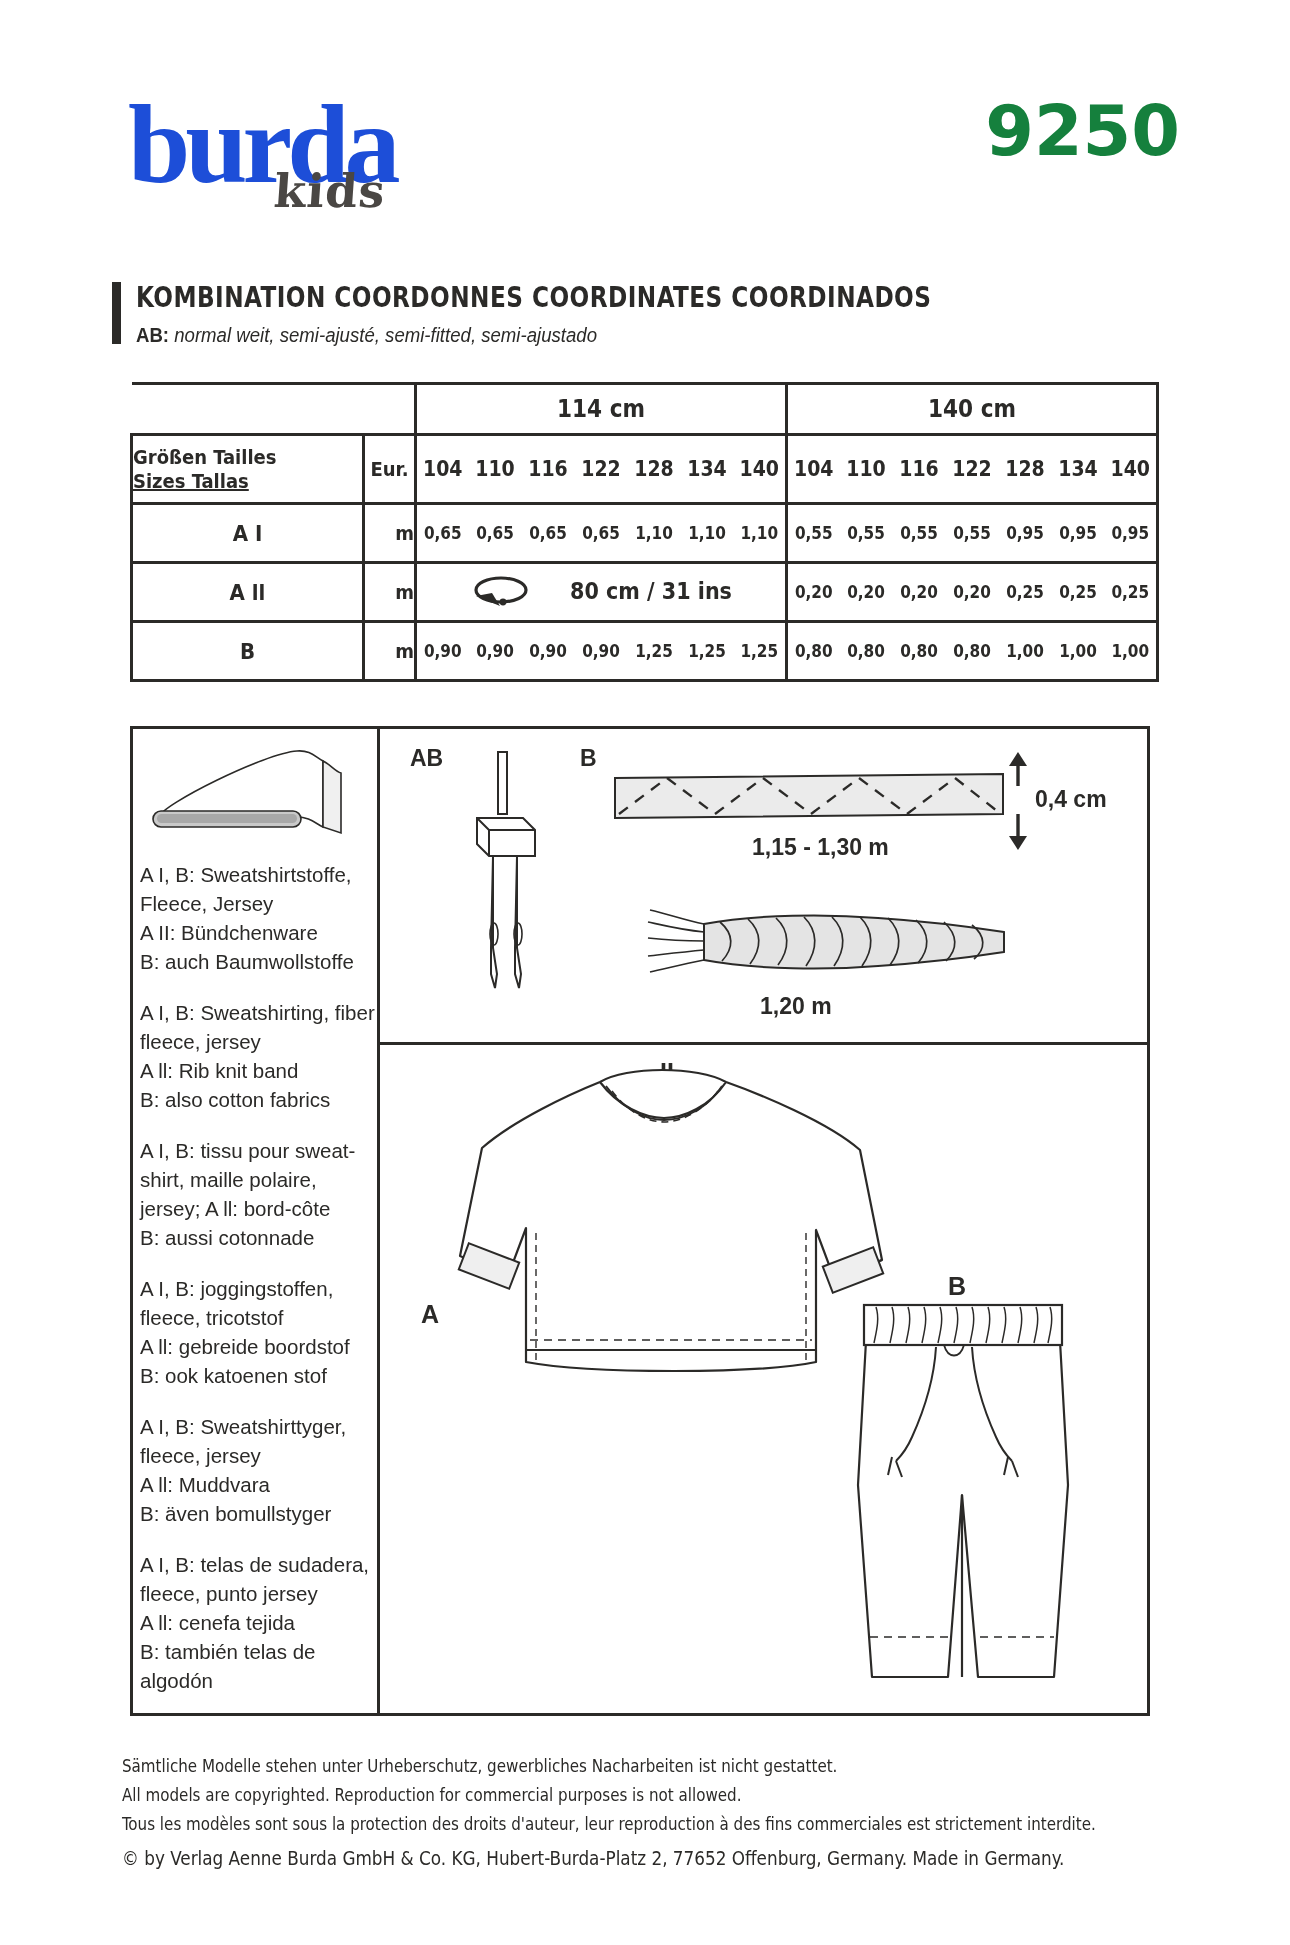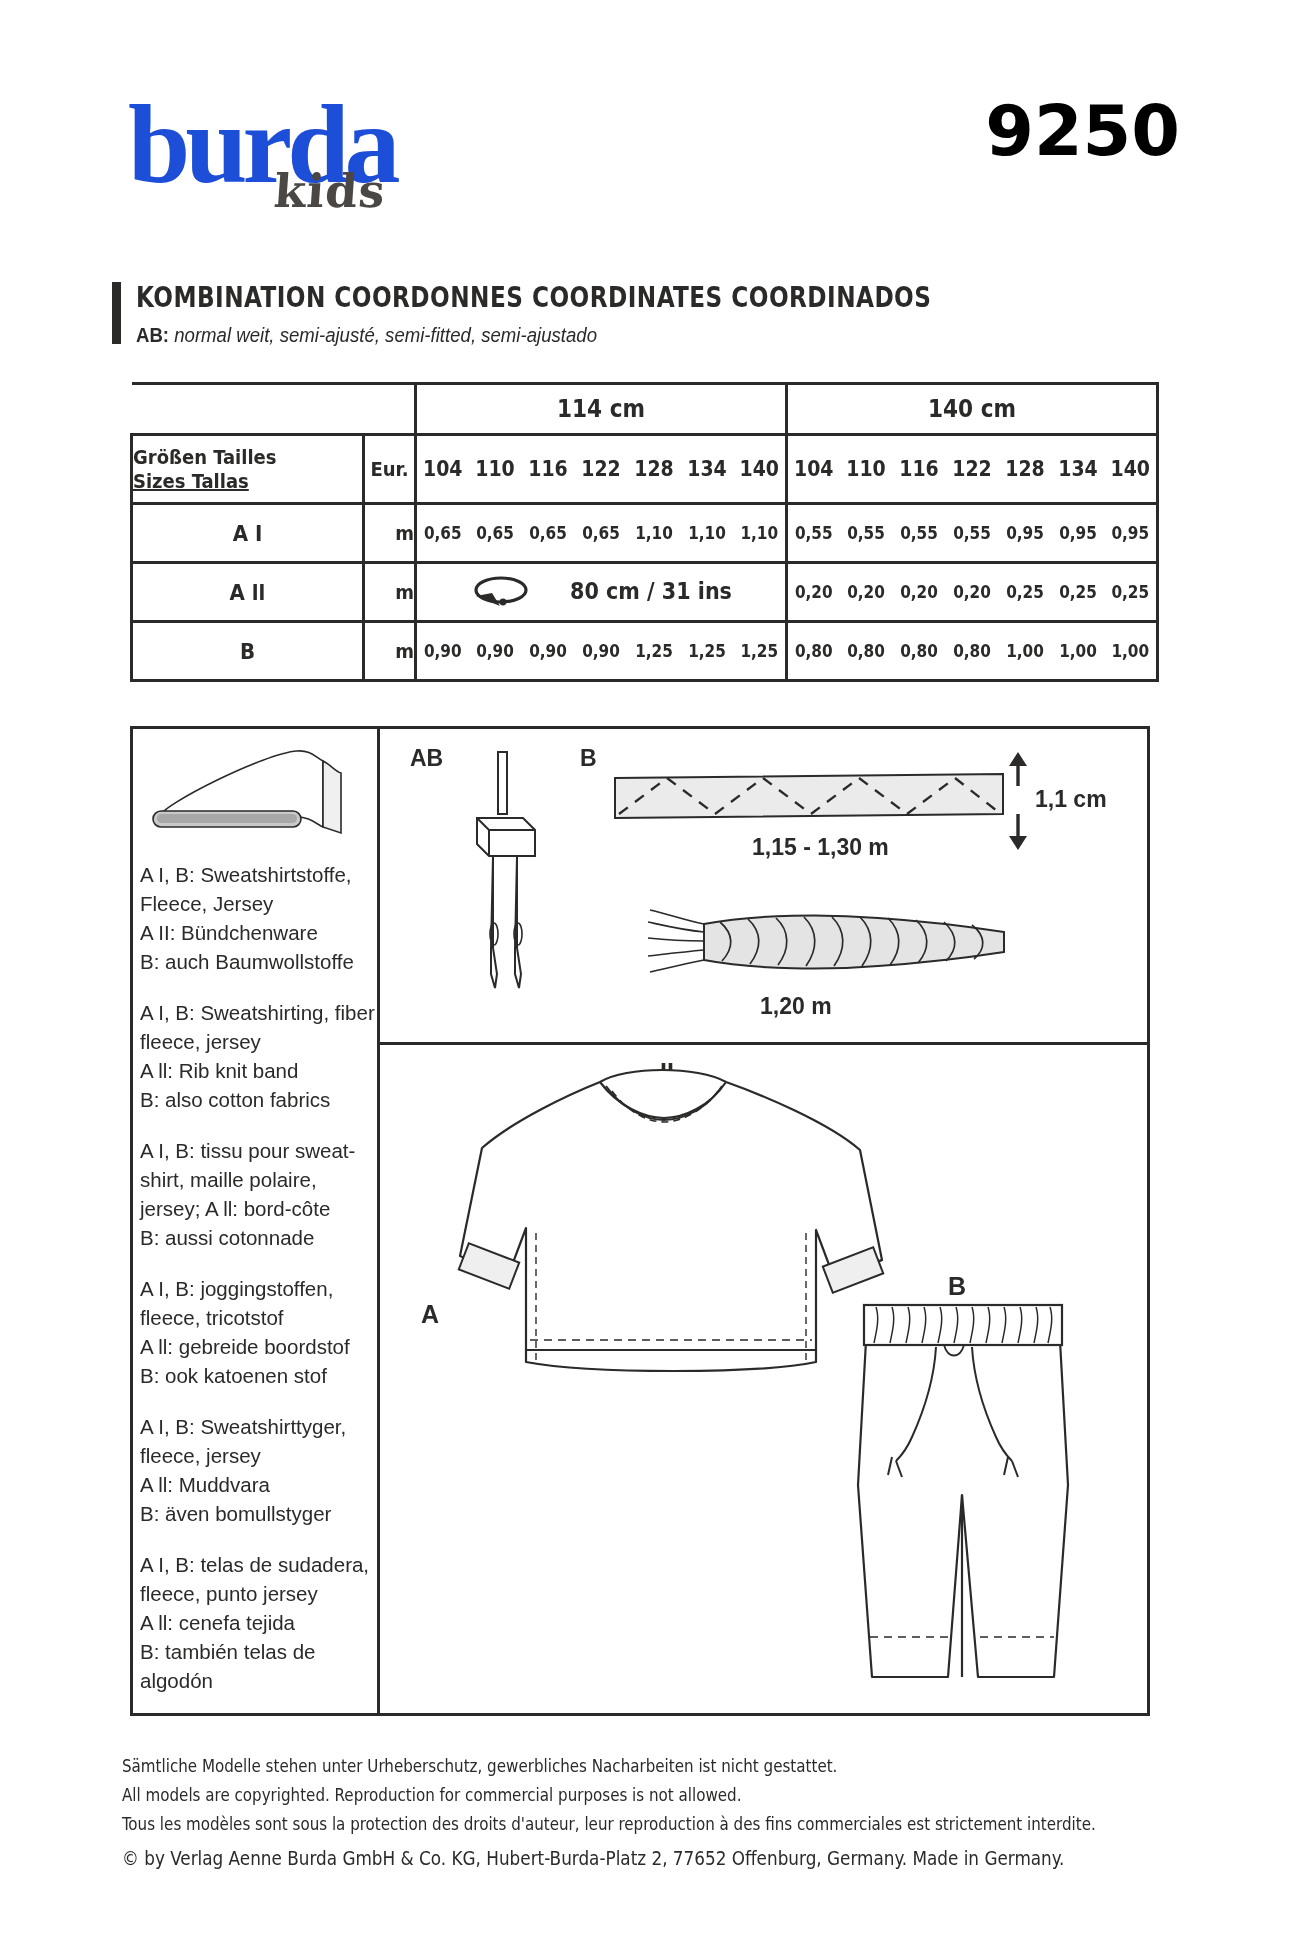--- a/index.html
+++ b/index.html
@@ -23,21 +23,21 @@
     font-family:"DejaVu Serif",serif;
     font-weight:bold;font-size:46px;line-height:46px;
     color:#4a4744;letter-spacing:1px;
     position:absolute;left:162px;top:80px;
     transform:skewX(-4deg);
   }
   .pattern-no{
     position:absolute;right:110px;top:96px;
     font-family:"DejaVu Sans",sans-serif;
     font-weight:bold;font-size:70px;line-height:70px;
-    color:#000000;letter-spacing:0px;
+    color:#15803d;letter-spacing:0px;
   }
 
   
   .title-rule{position:absolute;left:112px;top:282px;width:9px;height:62px;background:#2b2a28;}
   .title-main{
     position:absolute;left:136px;top:282px;
     font-family:"DejaVu Sans Condensed","Liberation Sans Narrow","Liberation Sans",sans-serif;
     font-weight:bold;font-size:28px;line-height:32px;letter-spacing:.5px;
     color:#2b2a28;white-space:nowrap;transform:scaleX(.92);transform-origin:left center;
   }
@@ -297,21 +297,21 @@
   </div>
 
   <div style="position:absolute;left:1005px;top:752px;">
     <svg width="26" height="100" viewBox="0 0 26 100">
       <line x1="13" y1="4" x2="13" y2="34" stroke="#2b2a28" stroke-width="3.4"></line>
       <path d="M13 0 L4 14 L22 14 Z" fill="#2b2a28"></path>
       <line x1="13" y1="62" x2="13" y2="92" stroke="#2b2a28" stroke-width="3.4"></line>
       <path d="M13 98 L4 84 L22 84 Z" fill="#2b2a28"></path>
     </svg>
   </div>
-  <div class="elastic-w">1,1 cm</div>
+  <div class="elastic-w">0,4 cm</div>
   <div class="cord-len">1,15 - 1,30 m</div>
 
   <div style="position:absolute;left:648px;top:908px;">
     <svg width="360" height="66" viewBox="0 0 360 66">
       <path d="M56 16 C 110 6 180 6 230 10 C 290 14 330 20 356 24
                L356 44 C 330 48 290 54 230 58 C 180 62 110 62 56 52 Z" fill="#e4e4e4" stroke="#2b2a28" stroke-width="2"></path>
       <g stroke="#2b2a28" stroke-width="1.7" fill="none">
         <path d="M72 14 C 86 26 86 40 74 53"></path>
         <path d="M100 11 C 114 24 114 40 102 56"></path>
         <path d="M128 10 C 142 23 142 41 130 57"></path>

